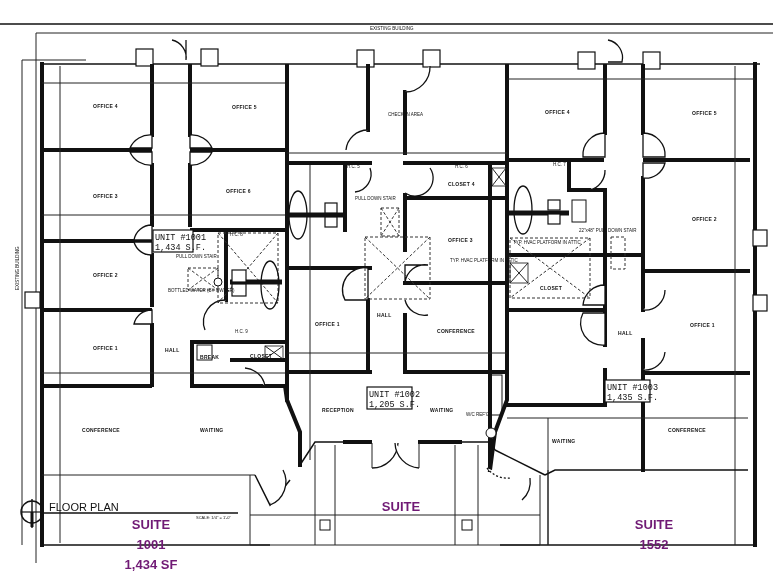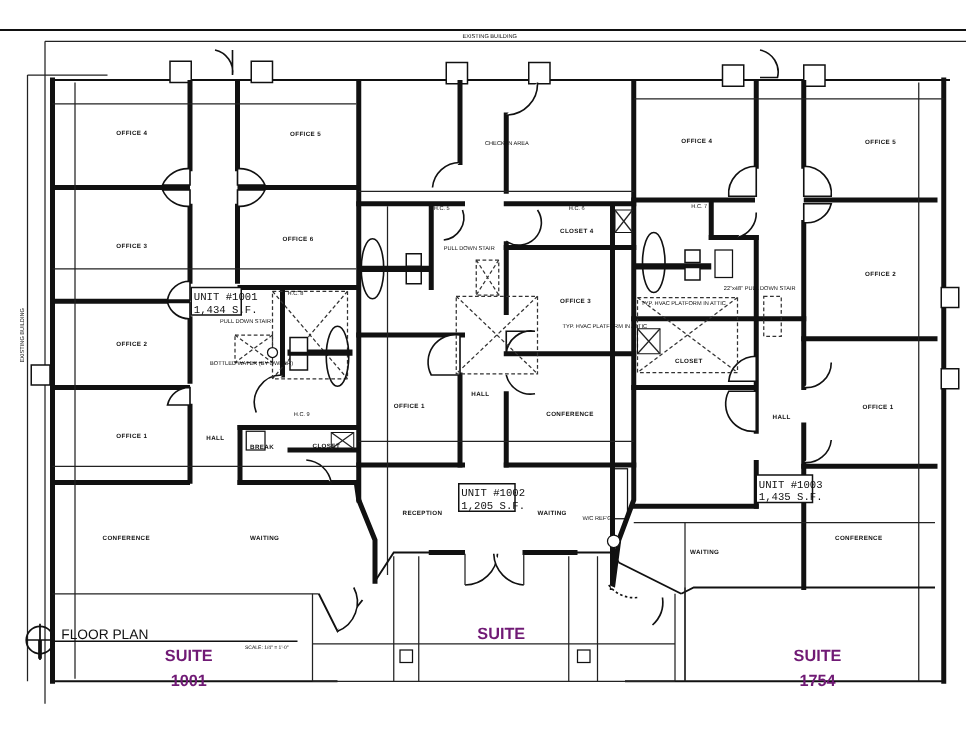--- a/index.html
+++ b/index.html
@@ -310,20 +310,21 @@
     <line x1="32" y1="512" x2="32" y2="527" stroke="#111" stroke-width="3"></line>
     <line x1="44" y1="513" x2="238" y2="513" stroke="#111" stroke-width="1.3"></line>
     <text x="49" y="511" class="plan-title">FLOOR PLAN</text>
     <text x="196" y="519" class="tiny" style="font-size:4px">SCALE: 1/4" = 1'-0"</text>
   </g>
 </svg>
 
 <div class="suite-label" style="left:81px; top:515px;">
   <div>SUITE</div>
   <div>1001</div>
+  <div>1,434 SF</div>
 </div>
 <div class="suite-label" style="left:331px; top:497px;">
   <div>SUITE</div>
 </div>
 <div class="suite-label" style="left:584px; top:515px;">
   <div>SUITE</div>
-  <div>1754</div>
+  <div>1552</div>
 </div>
 
 </body></html>

